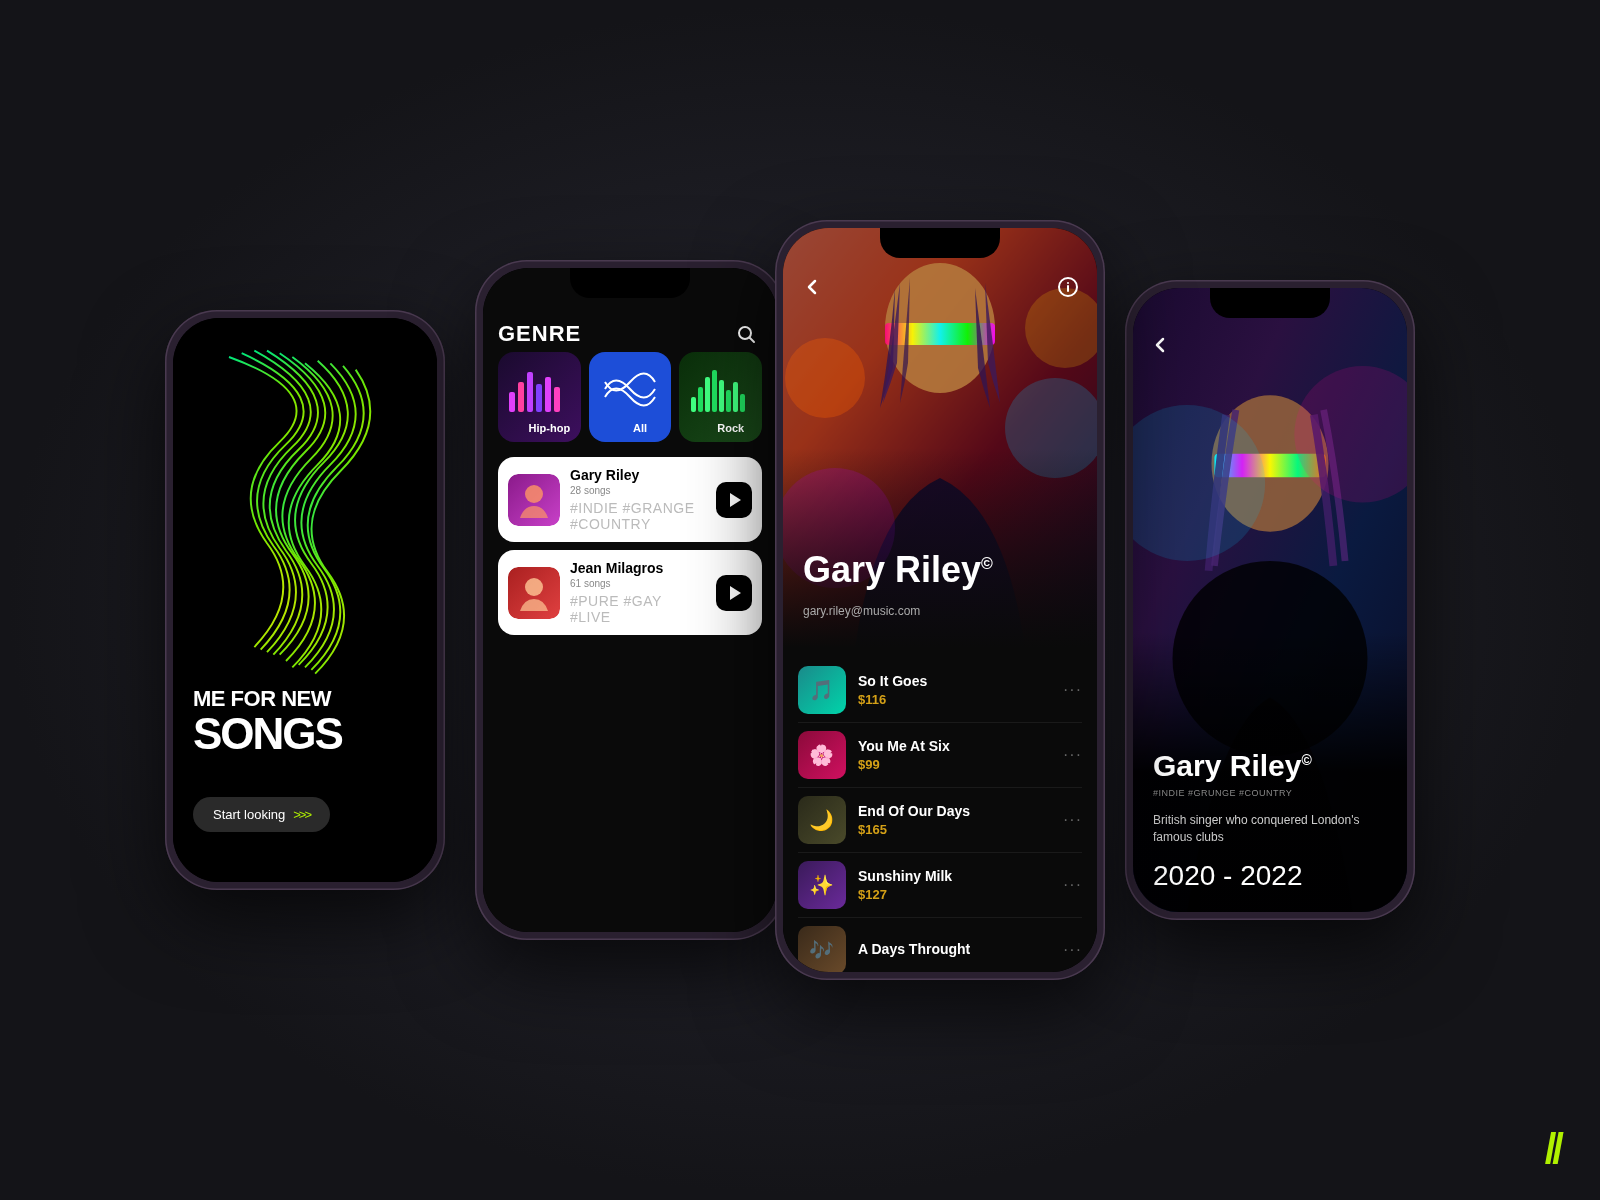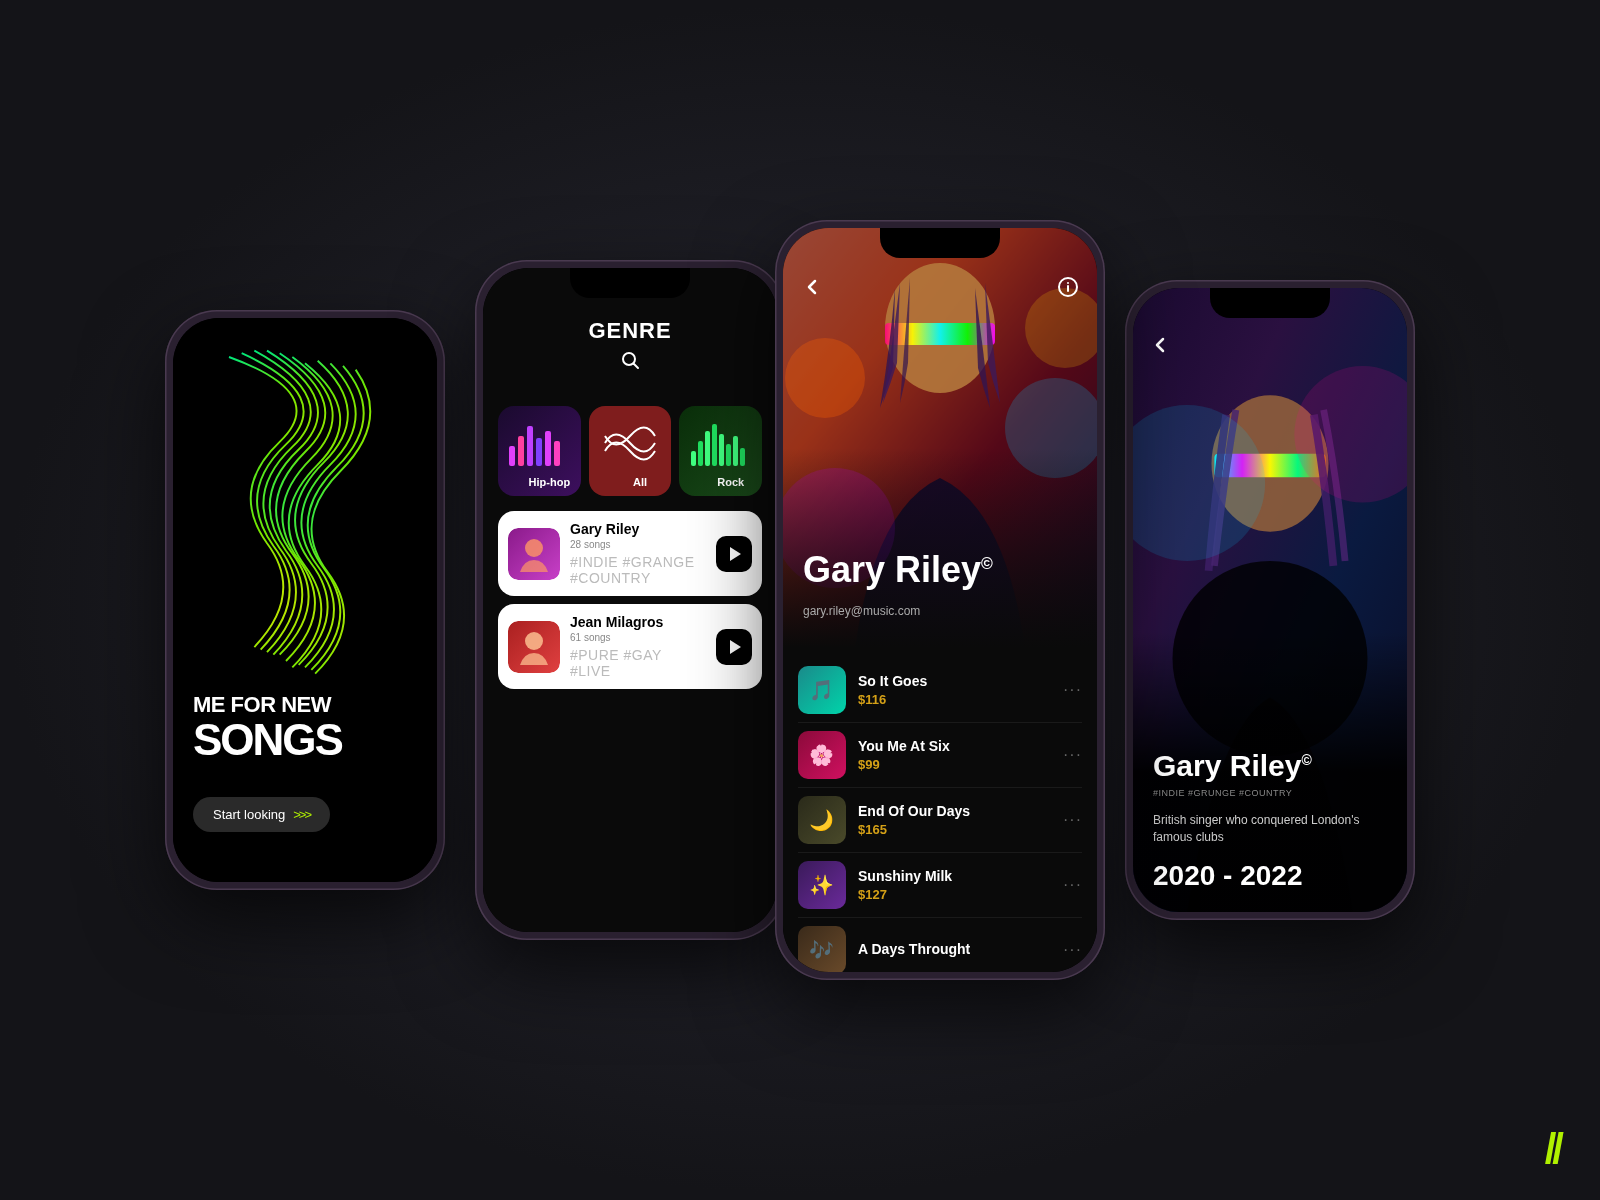--- a/index.html
+++ b/index.html
@@ -93,21 +93,21 @@
       left: 0;
       right: 0;
       height: 380px;
       display: flex;
       align-items: center;
       justify-content: center;
     }
 
     .welcome-text {
       position: absolute;
-      bottom: 120px;
+      bottom: 126px;
       left: 20px;
     }
 
     .welcome-for-new {
       font-size: 22px;
       color: white;
       font-weight: 700;
       letter-spacing: -0.5px;
       line-height: 1.2;
     }
@@ -154,22 +154,21 @@
       height: 100%;
       background: #0a0a0a;
       padding: 50px 15px 20px;
       overflow: hidden;
     }
 
     .genre-header {
       display: flex;
       align-items: center;
       justify-content: space-between;
-      margin-bottom: 30px;
-      flex-direction: column;
+      margin-bottom: 2px;
     }
 
     .genre-title {
       font-size: 22px;
       color: white;
       font-weight: 800;
       letter-spacing: 1px;
     }
 
     .search-icon-btn {
@@ -200,21 +199,21 @@
       width: 100%;
       height: 100%;
       display: flex;
       align-items: flex-end;
       justify-content: center;
       padding-bottom: 8px;
       padding-left: 20px;
     }
 
     .genre-tab-hiphop { background: linear-gradient(135deg, #1a0a2e, #3d0f5e); }
-    .genre-tab-all { background: #7f1d1d; }
+    .genre-tab-all { background: #1d4ed8; }
     .genre-tab-rock { background: linear-gradient(135deg, #0a2e0a, #1a4a1a); }
 
     .genre-tab-label {
       color: white;
       font-size: 11px;
       font-weight: 600;
       text-align: center;
     }
 
     .hiphop-visual {
@@ -518,21 +517,21 @@
 
     .detail-bio {
       font-size: 12px;
       color: #ccc;
       line-height: 1.4;
       margin: 8px 0;
     }
 
     .detail-years {
       font-size: 28px;
-      font-weight: 700;
+      font-weight: 400;
       color: white;
       margin-top: 6px;
     }
 
     
     .logo-slash {
       position: absolute;
       bottom: 30px;
       right: 40px;
       font-size: 36px;

